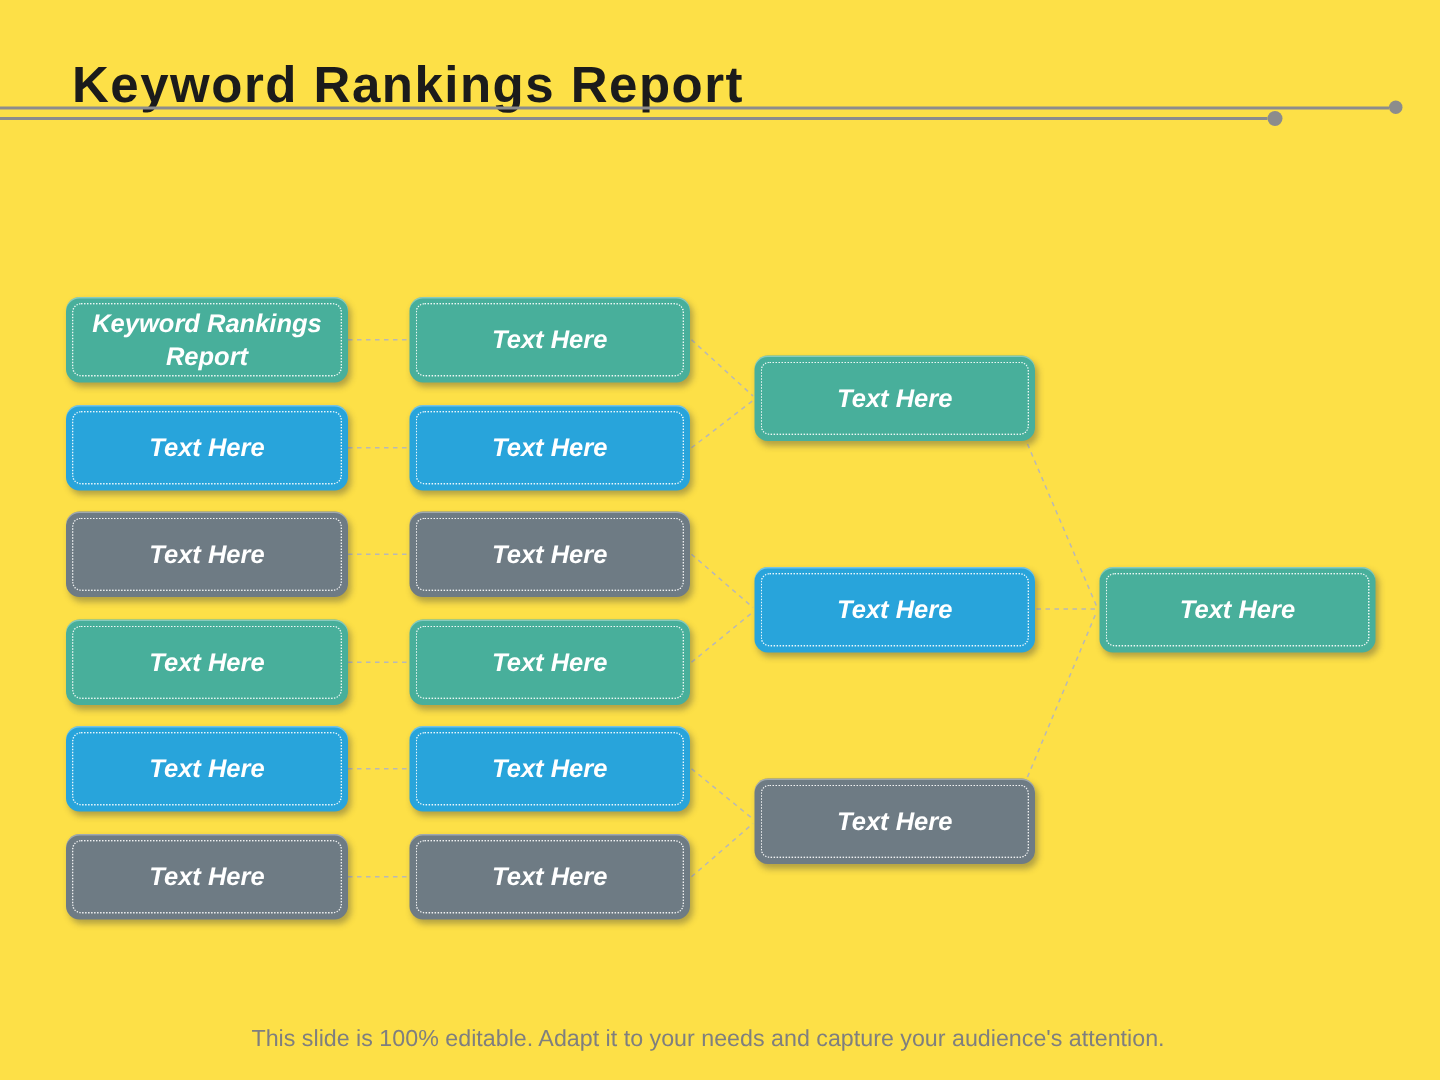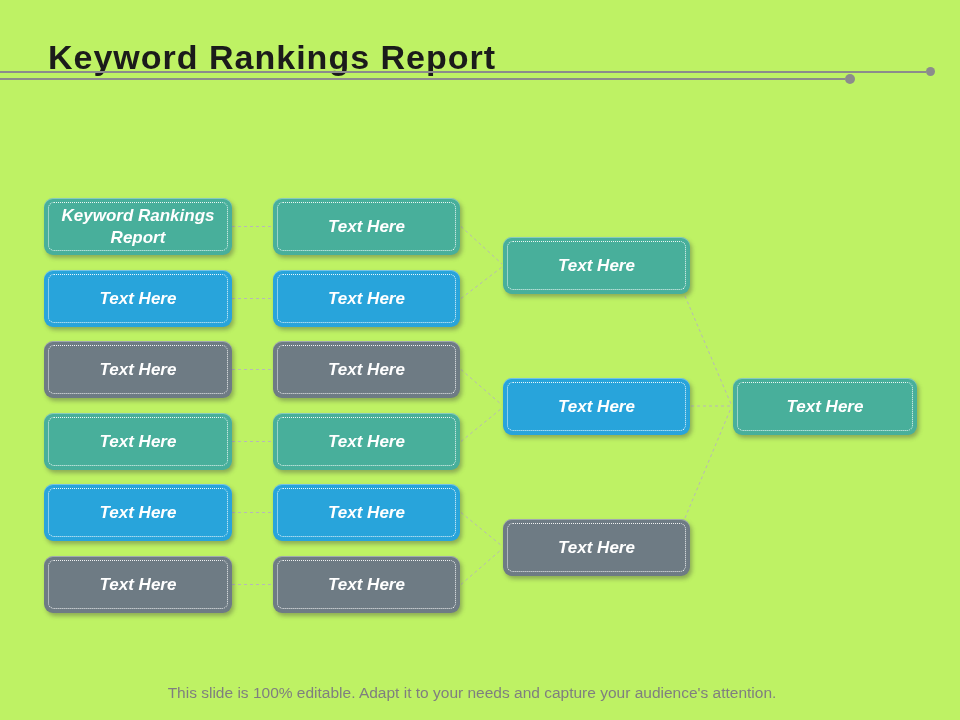--- a/index.html
+++ b/index.html
@@ -1,17 +1,17 @@
 <!DOCTYPE html>
 <html style="--teal: #48AF9B; --blue: #28A4DB; --gray: #6E7B84; --title_text: #1B1B1B; --rule: #8C8C8C; --connector: #B8B8B8; --caption_text: #7F7F7F; --box_text: #FFFFFF;"><head>
 <meta charset="utf-8">
 <style>
   html,body { margin:0; padding:0; background:#ffffff; }
   .slide {
-    position:relative; width:960px; height:720px; background:#bef264;
+    position:relative; width:960px; height:720px; background:#fde047;
     font-family:"Liberation Sans", sans-serif; overflow:hidden;
   }
   .title {
     position:absolute; left:48px; top:14px; font-size:34px; line-height:1.2;
     color:var(--title_text); letter-spacing:1px; white-space:nowrap;
   }
   .rule { position:absolute; left:0; height:2px; background:var(--rule); }
   .rule-1 { top:71px; width:926px; }
   .rule-2 { top:78px; width:845px; }
   .rule-dot { position:absolute; border-radius:50%; background:var(--rule); }

